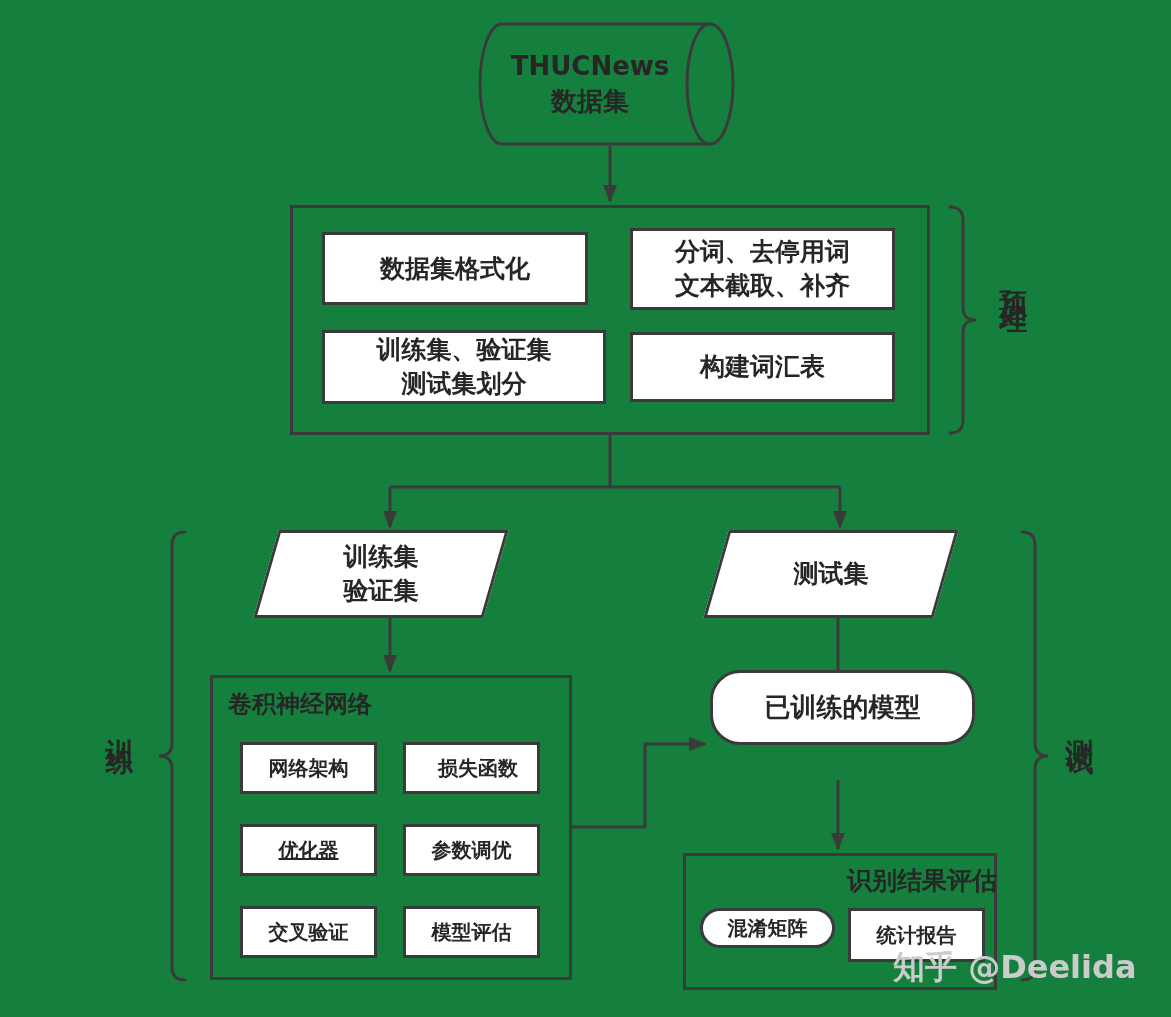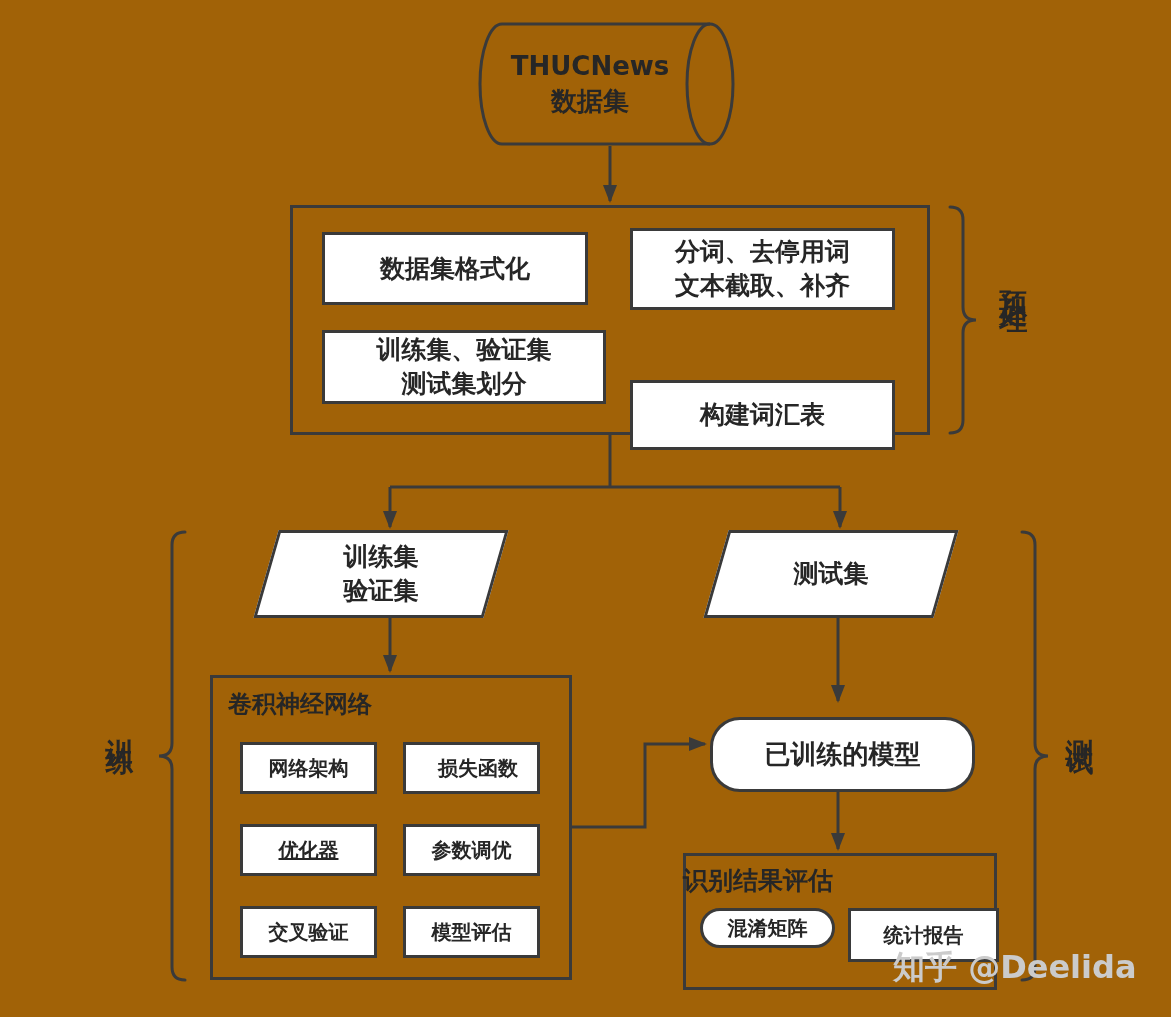--- a/index.html
+++ b/index.html
@@ -1,20 +1,20 @@
 <!DOCTYPE html>
 <html><head>
 <meta charset="utf-8">
 <style>
   html, body { margin: 0; padding: 0; background: #ffffff; }
   .canvas {
     position: relative;
     width: 1171px;
     height: 1017px;
-    background: #a16207;
+    background: #15803d;
     font-family: "DejaVu Sans", "Liberation Sans", sans-serif;
     color: #262626;
     overflow: hidden;
   }
   svg.layer { position: absolute; left: 0; top: 0; }
   .box {
     position: absolute;
     border: 3px solid #3a3a3a;
     background: #ffffff;
     display: flex;
@@ -125,44 +125,44 @@
 
   <div class="db-label fs26" style="left:480px; top:42px; width:220px; height:84px;">THUCNews
 数据集</div>
 
   <div class="box container-box" style="left:290px; top:205px; width:640px; height:230px;"></div>
   <div class="box fs25" style="left:322px; top:232px; width:266px; height:73px;">数据集格式化</div>
   <div class="box fs25" style="left:630px; top:228px; width:265px; height:82px;">分词、去停用词
 文本截取、补齐</div>
   <div class="box fs25" style="left:322px; top:330px; width:284px; height:74px;">训练集、验证集
 测试集划分</div>
-  <div class="box fs25" style="left:630px; top:332px; width:265px; height:70px;margin-top:48px;">构建词汇表</div>
+  <div class="box fs25" style="left:630px; top:332px; width:265px; height:70px;">构建词汇表</div>
   <div class="vlabel" style="left:994px; top:268px;">预处理</div>
 
   <div class="para" style="left:266px; top:530px; width:230px; height:88px;">
     <div class="para-inner fs25">训练集
 验证集</div>
   </div>
   <div class="para" style="left:716px; top:530px; width:230px; height:88px;">
     <div class="para-inner fs25">测试集</div>
   </div>
 
   <div class="box container-box" style="left:210px; top:675px; width:362px; height:305px;"></div>
   <div class="group-title" style="left:228px; top:688px;">卷积神经网络</div>
   <div class="box fs24" style="left:240px; top:742px; width:137px; height:52px;">网络架构</div>
   <div class="box fs24" style="left:403px; top:742px; width:137px; height:52px;padding-left:13px;">损失函数</div>
   <div class="box fs24" style="left:240px; top:824px; width:137px; height:52px;text-decoration:underline;">优化器</div>
   <div class="box fs24" style="left:403px; top:824px; width:137px; height:52px;">参数调优</div>
   <div class="box fs24" style="left:240px; top:906px; width:137px; height:52px;">交叉验证</div>
   <div class="box fs24" style="left:403px; top:906px; width:137px; height:52px;">模型评估</div>
   <div class="vlabel" style="left:100px; top:716px;">训练</div>
 
-  <div class="box fs26" style="left:710px; top:717px; width:265px; height:75px;border-radius:30px;">已训练的模型</div>
+  <div class="box fs26" style="left:710px; top:670px; width:265px; height:75px;border-radius:30px;">已训练的模型</div>
 
   <div class="box container-box" style="left:683px; top:853px; width:314px; height:137px;"></div>
-  <div class="group-title fs25" style="left:683px; top:864px; width:314px; text-align:left;">识别结果评估</div>
+  <div class="group-title fs25" style="left:683px; top:864px; width:314px; text-align:right;">识别结果评估</div>
   <div class="box fs24" style="left:700px; top:908px; width:135px; height:40px;border-radius:25px;">混淆矩阵</div>
-  <div class="box fs24" style="left:848px; top:908px; width:151px; height:54px;">统计报告</div>
+  <div class="box fs24" style="left:848px; top:908px; width:137px; height:54px;">统计报告</div>
   <div class="vlabel" style="left:1060px; top:716px;">测试</div>
 
   <div class="watermark">知乎 @Deelida</div>
 
 </div>
 
 </body></html>

